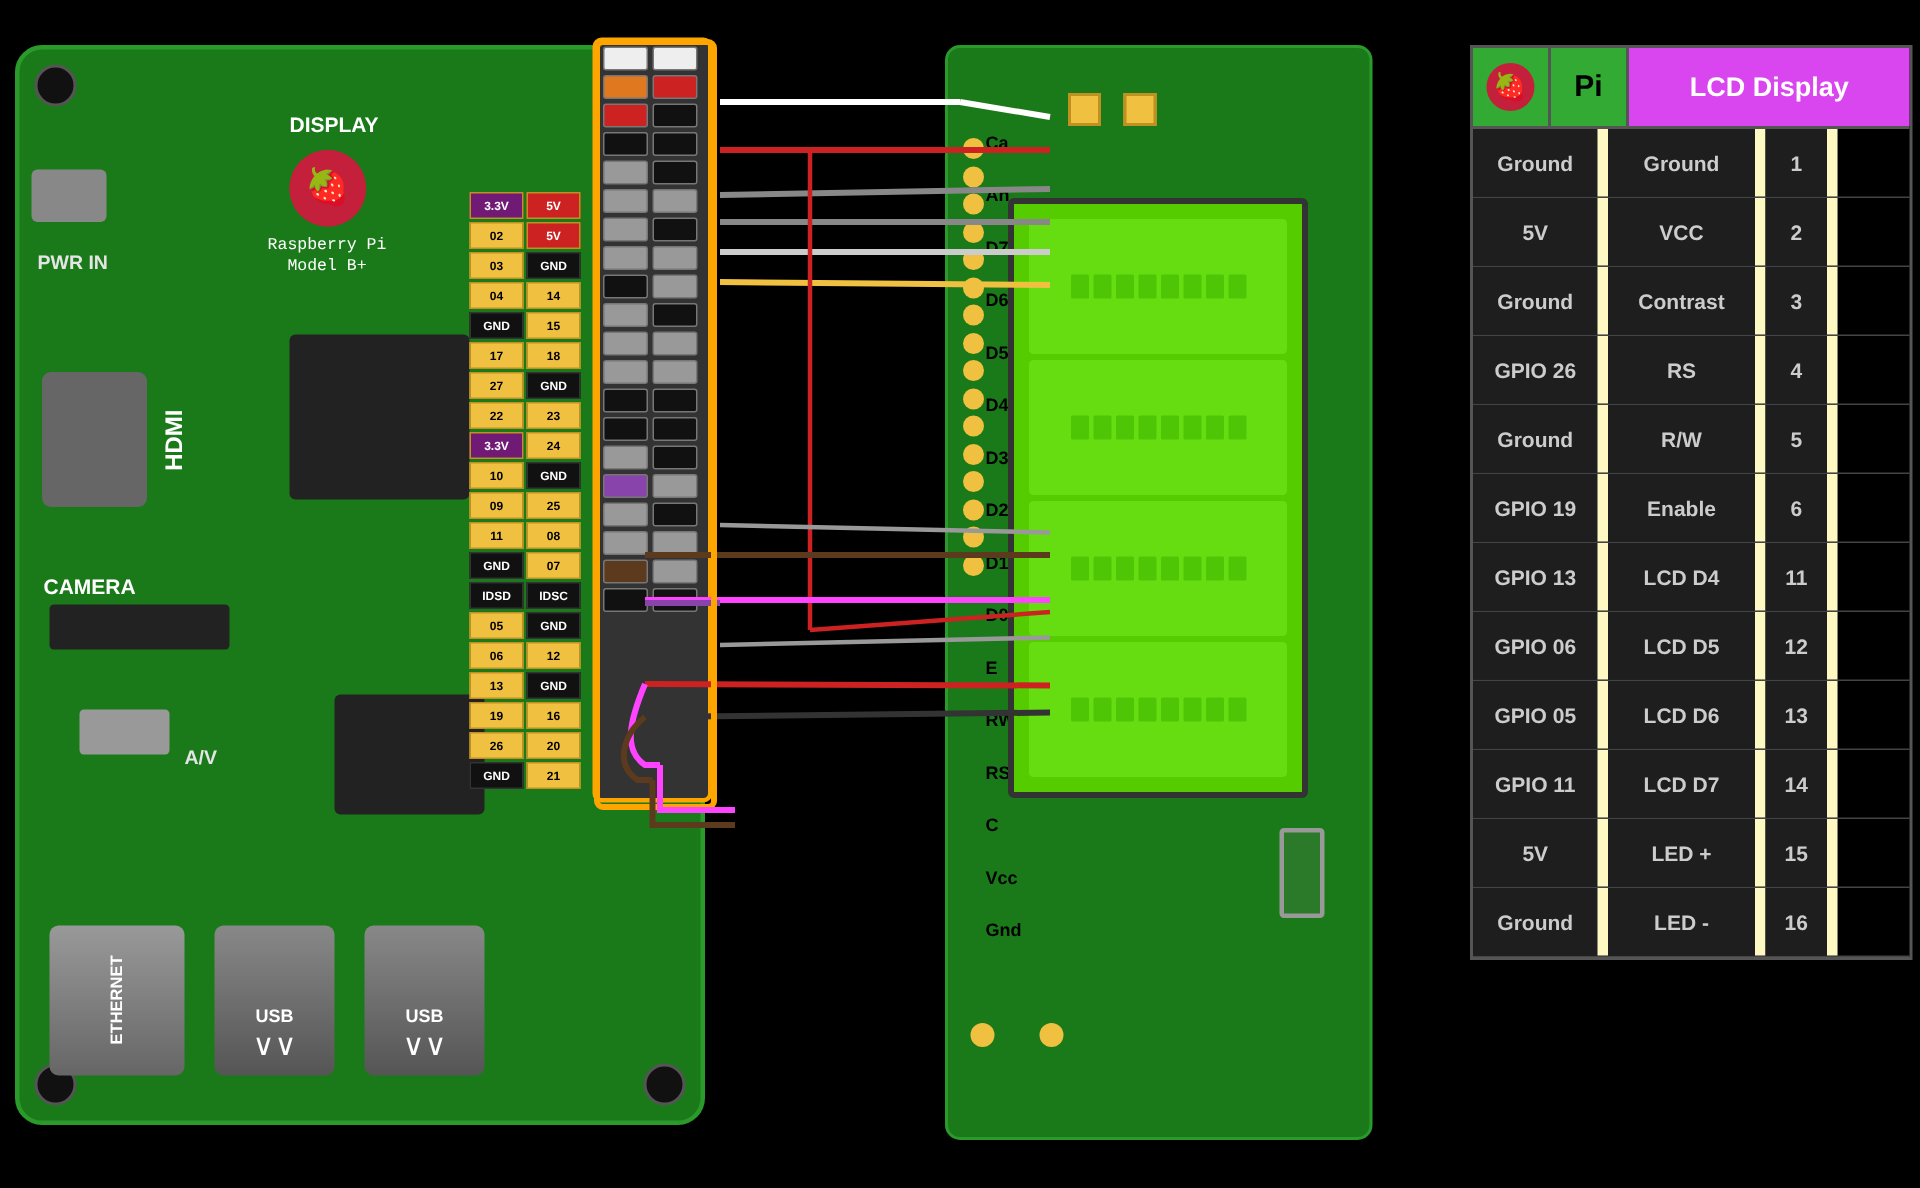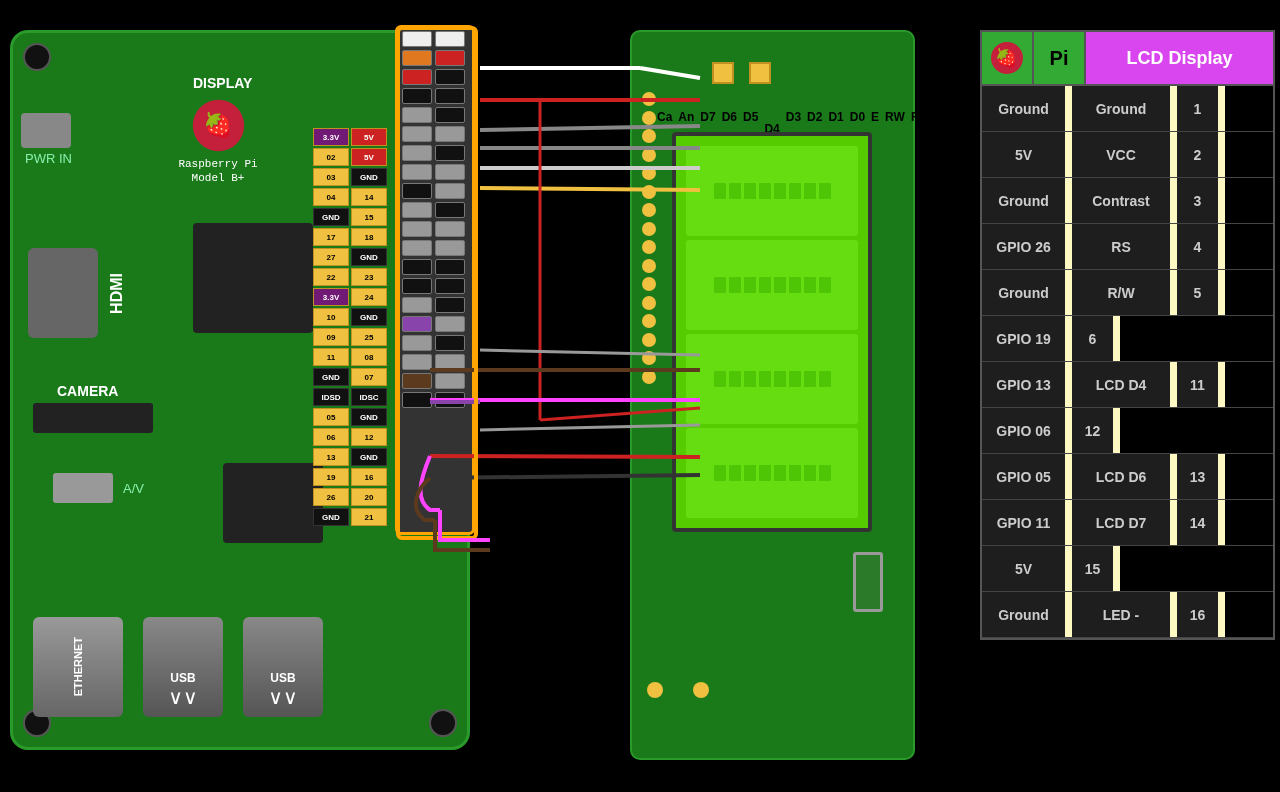--- a/index.html
+++ b/index.html
@@ -18,24 +18,25 @@
       left: 10px;
       top: 30px;
       width: 460px;
       height: 720px;
       background: #1a7a1a;
       border-radius: 18px;
       border: 3px solid #2a9a2a;
     }
 
     .board-label {
-      color: #86efac;
-      font-weight: normal;
+      color: #e5e5e5;
+      font-weight: bold;
       font-size: 13px;
       position: absolute;
+      margin-top: 16px;
     }
 
     
     .pwr-in {
       position: absolute;
       left: 12px;
       top: 105px;
     }
     .pwr-port {
       position: absolute;
@@ -101,21 +102,21 @@
       color: #fff;
       font-weight: bold;
       font-size: 16px;
       writing-mode: vertical-rl;
       transform: rotate(180deg);
     }
 
     
     .camera-label-pos {
       position: absolute;
-      left: 44px;
+      left: 16px;
       top: 350px;
       color: #fff;
       font-weight: bold;
       font-size: 14px;
     }
     .camera-port {
       position: absolute;
       left: 20px;
       top: 370px;
       width: 120px;
@@ -697,27 +698,27 @@
       <div class="lcd-pin-dot"></div>
       <div class="lcd-pin-dot"></div>
       <div class="lcd-pin-dot"></div>
       <div class="lcd-pin-dot"></div>
       <div class="lcd-pin-dot"></div>
       <div class="lcd-pin-dot"></div>
       <div class="lcd-pin-dot"></div>
       <div class="lcd-pin-dot"></div>
     </div>
 
-  <div id="lcd-pin-labels-container" style="position:absolute;left:25px;top:76px;display:flex;flex-direction:row;gap:6px;">
+  <div id="lcd-pin-labels-container" style="position:absolute;left:25px;top:54px;display:flex;flex-direction:column;gap:17px;">
   <div class="lcd-pin-label" style="color: rgb(0, 0, 0); font-size: 12px; font-weight: bold; height: 18px; display: flex; align-items: center;">Ca</div>
       <div class="lcd-pin-label" style="color: rgb(0, 0, 0); font-size: 12px; font-weight: bold; height: 18px; display: flex; align-items: center;">An</div>
       <div class="lcd-pin-label" style="color: rgb(0, 0, 0); font-size: 12px; font-weight: bold; height: 18px; display: flex; align-items: center;">D7</div>
       <div class="lcd-pin-label" style="color: rgb(0, 0, 0); font-size: 12px; font-weight: bold; height: 18px; display: flex; align-items: center;">D6</div>
       <div class="lcd-pin-label" style="color: rgb(0, 0, 0); font-size: 12px; font-weight: bold; height: 18px; display: flex; align-items: center;">D5</div>
-      <div class="lcd-pin-label" style="color: rgb(0, 0, 0); font-size: 12px; font-weight: bold; height: 18px; display: flex; align-items: center; margin-top: 12px;">D4</div>
+      <div class="lcd-pin-label" style="color: rgb(0, 0, 0); font-size: 12px; font-weight: bold; height: 18px; display: flex; align-items: center;">D4</div>
       <div class="lcd-pin-label" style="color: rgb(0, 0, 0); font-size: 12px; font-weight: bold; height: 18px; display: flex; align-items: center;">D3</div>
       <div class="lcd-pin-label" style="color: rgb(0, 0, 0); font-size: 12px; font-weight: bold; height: 18px; display: flex; align-items: center;">D2</div>
       <div class="lcd-pin-label" style="color: rgb(0, 0, 0); font-size: 12px; font-weight: bold; height: 18px; display: flex; align-items: center;">D1</div>
       <div class="lcd-pin-label" style="color: rgb(0, 0, 0); font-size: 12px; font-weight: bold; height: 18px; display: flex; align-items: center;">D0</div>
       <div class="lcd-pin-label" style="color: rgb(0, 0, 0); font-size: 12px; font-weight: bold; height: 18px; display: flex; align-items: center;">E</div>
       <div class="lcd-pin-label" style="color: rgb(0, 0, 0); font-size: 12px; font-weight: bold; height: 18px; display: flex; align-items: center;">RW</div>
       <div class="lcd-pin-label" style="color: rgb(0, 0, 0); font-size: 12px; font-weight: bold; height: 18px; display: flex; align-items: center;">RS</div>
       <div class="lcd-pin-label" style="color: rgb(0, 0, 0); font-size: 12px; font-weight: bold; height: 18px; display: flex; align-items: center;">C</div>
       <div class="lcd-pin-label" style="color: rgb(0, 0, 0); font-size: 12px; font-weight: bold; height: 18px; display: flex; align-items: center;">Vcc</div>
       <div class="lcd-pin-label" style="color: rgb(0, 0, 0); font-size: 12px; font-weight: bold; height: 18px; display: flex; align-items: center;">Gnd</div>
@@ -850,43 +851,46 @@
         <div class="ref-cell ref-cell-lcd">RS</div>
         <div class="ref-cell ref-cell-num">4</div>
       </div>
       <div class="ref-table-row">
         <div class="ref-cell ref-cell-pi">Ground</div>
         <div class="ref-cell ref-cell-lcd">R/W</div>
         <div class="ref-cell ref-cell-num">5</div>
       </div>
       <div class="ref-table-row">
         <div class="ref-cell ref-cell-pi">GPIO 19</div>
+        <div class="ref-cell ref-cell-lcd">Enable</div>
         <div class="ref-cell ref-cell-num">6</div>
       </div>
       <div class="ref-table-row">
         <div class="ref-cell ref-cell-pi">GPIO 13</div>
         <div class="ref-cell ref-cell-lcd">LCD D4</div>
         <div class="ref-cell ref-cell-num">11</div>
       </div>
       <div class="ref-table-row">
         <div class="ref-cell ref-cell-pi">GPIO 06</div>
+        <div class="ref-cell ref-cell-lcd">LCD D5</div>
         <div class="ref-cell ref-cell-num">12</div>
       </div>
       <div class="ref-table-row">
         <div class="ref-cell ref-cell-pi">GPIO 05</div>
         <div class="ref-cell ref-cell-lcd">LCD D6</div>
         <div class="ref-cell ref-cell-num">13</div>
       </div>
       <div class="ref-table-row">
         <div class="ref-cell ref-cell-pi">GPIO 11</div>
         <div class="ref-cell ref-cell-lcd">LCD D7</div>
         <div class="ref-cell ref-cell-num">14</div>
       </div>
       <div class="ref-table-row">
         <div class="ref-cell ref-cell-pi">5V</div>
+        <div class="ref-cell ref-cell-lcd">LED +</div>
         <div class="ref-cell ref-cell-num">15</div>
       </div>
       <div class="ref-table-row">
         <div class="ref-cell ref-cell-pi">Ground</div>
         <div class="ref-cell ref-cell-lcd">LED -</div>
         <div class="ref-cell ref-cell-num">16</div>
       </div>
     </div>
 </div>
 

